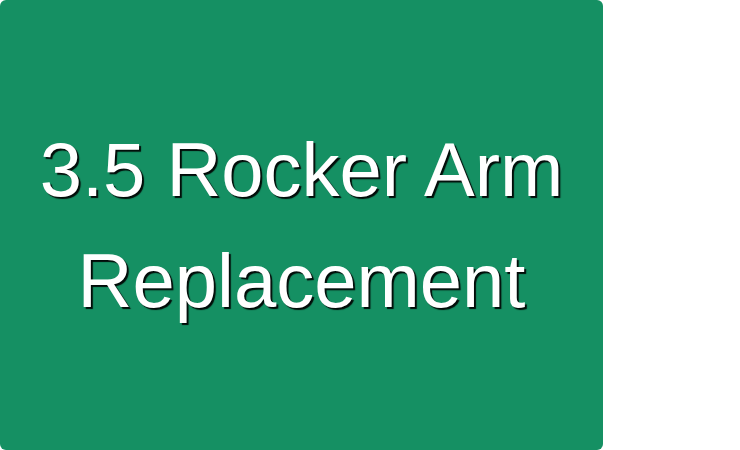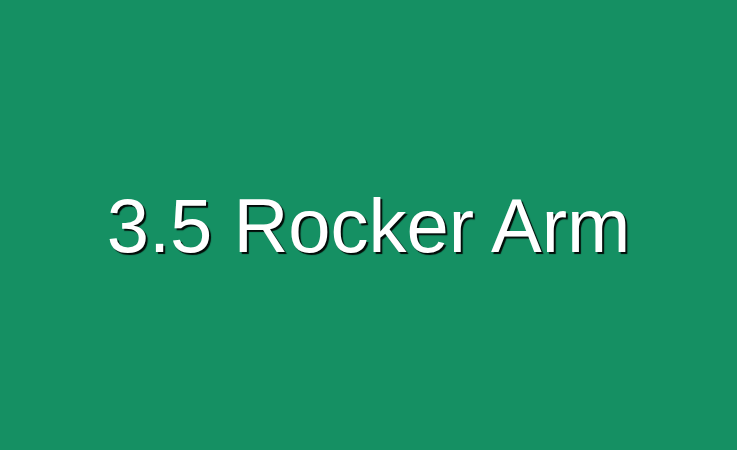--- a/index.html
+++ b/index.html
@@ -10,27 +10,28 @@
 
   body {
     width: 740px;
     height: 450px;
     overflow: hidden;
     font-family: "Liberation Sans", sans-serif;
   }
 
   #banner {
     position: relative;
-    width: 737px;
+    width: 603px;
     height: 450px;
     box-sizing: border-box;
     display: flex;
     align-items: center;
     justify-content: center;
     background-color: #159063;
+    border-radius: 6px;
   }
 
   #title-block {
     width: 100%;
     text-align: center;
     padding: 0 18px;
     box-sizing: border-box;
   }
 
   .title-line {
@@ -48,16 +49,17 @@
 </head>
 <body>
 
 <div id="banner">
 
   <div id="title-block">
 
     <span class="title-line">3.5 Rocker Arm</span>
 
 
+    <span class="title-line">Replacement</span>
 
   </div>
 
 </div>
 
 </body></html>

